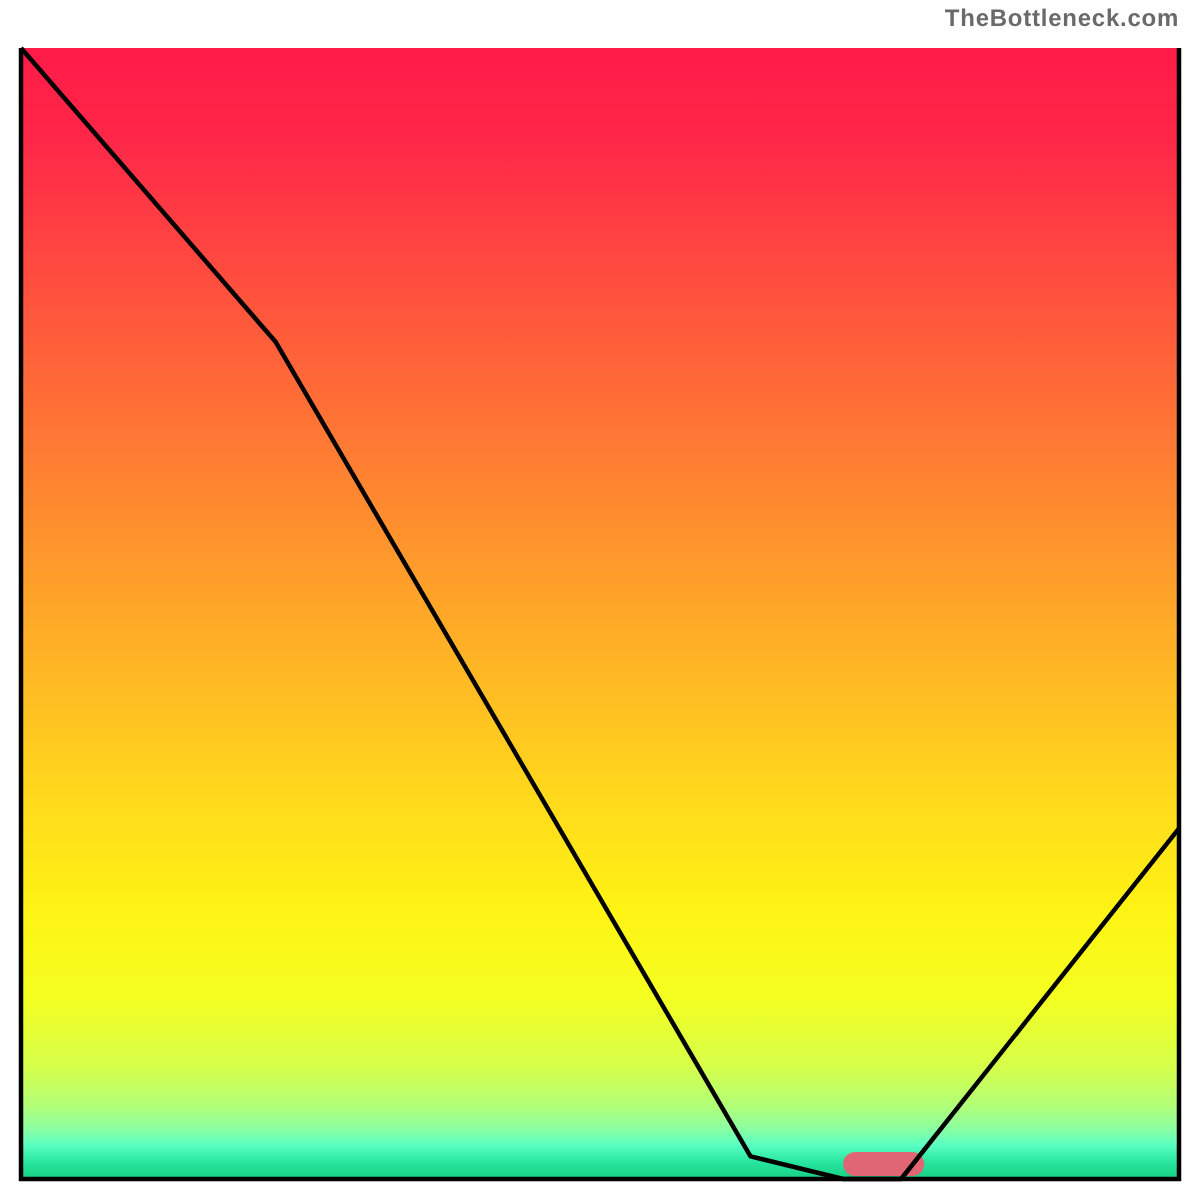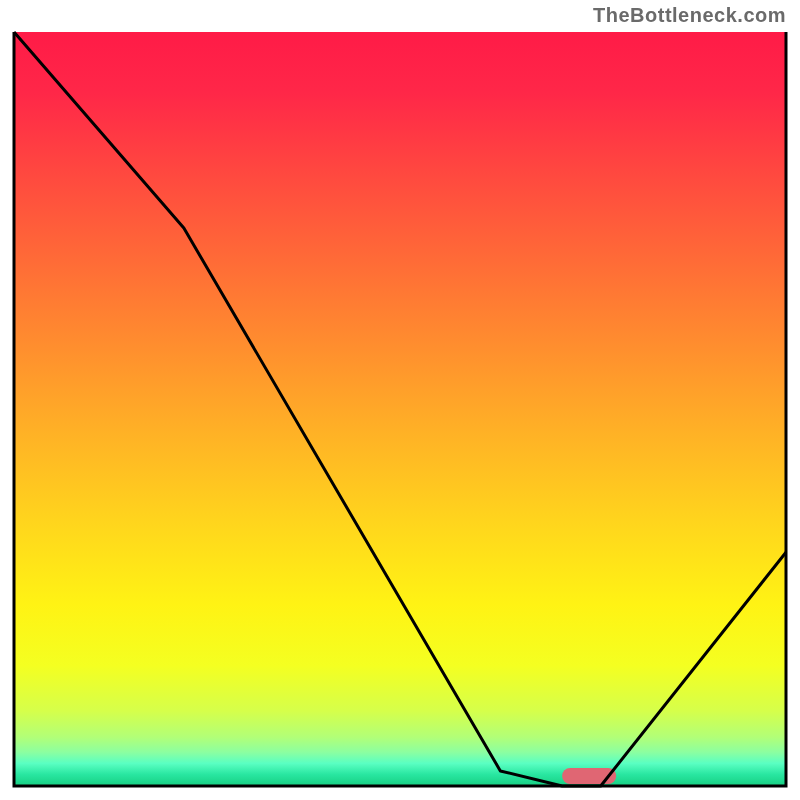--- a/index.html
+++ b/index.html
@@ -12,21 +12,21 @@
   }
   .container {
     position: relative;
     width: 800px;
     height: 800px;
   }
   .watermark {
     position: absolute;
     top: 4px;
     right: 14px;
-    font-size: 20px;
+    font-size: 16px;
     font-weight: 600;
     color: #6a6a6a;
     letter-spacing: 0.5px;
   }
   svg {
     position: absolute;
     top: 0;
     left: 0;
   }
 </style>

